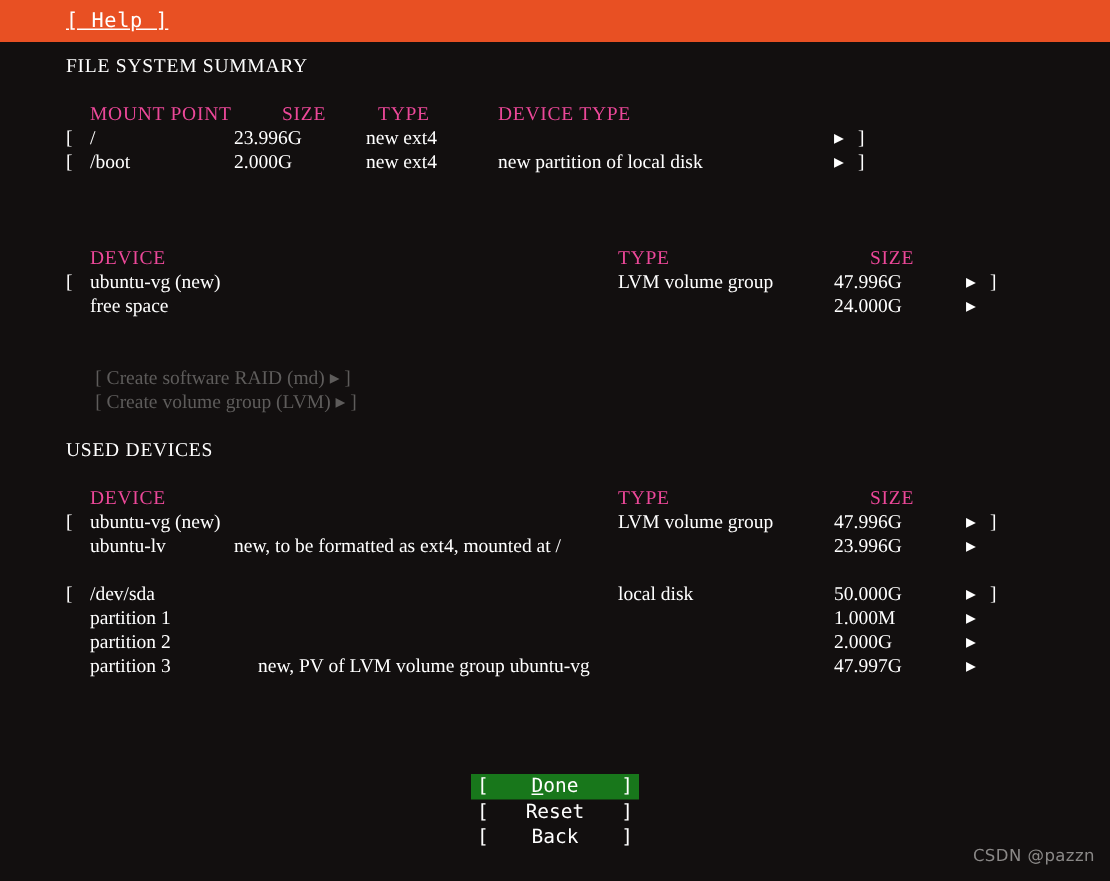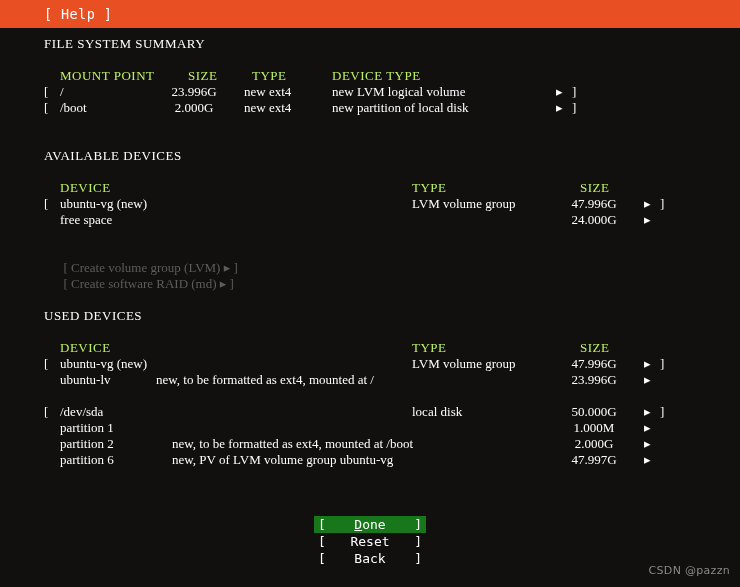--- a/index.html
+++ b/index.html
@@ -30,21 +30,21 @@
     background: #E85023;
     display: flex;
     align-items: center;
     padding: 0 12px 0 44px;
     box-sizing: border-box;
     color: #ffffff;
     font-size: 13.5px;
     letter-spacing: 0.4px;
   }
   .titlebar .title { flex: 1; }
-  .titlebar .help { white-space: pre; }
+  .titlebar .help { white-space: pre; text-decoration: underline; }
 
   
   .content {
     padding: 8px 0 0 0;
     position: relative;
     font-family: Liberation Serif, serif;
   }
   .pad { padding-left: 44px; }
 
   .section-title {
@@ -55,24 +55,24 @@
   }
   .spacer { height: 16px; }
 
   .row {
     white-space: pre;
     height: 16px;
     line-height: 16px;
     position: relative;
   }
   .col { position: absolute; white-space: pre; top: 0; }
-  .hdr { color: #bef264; letter-spacing: 0.5px; }
+  .hdr { color: #ec4899; letter-spacing: 0.5px; }
   .dim { color: #5E5C5B; }
   .val { color: #ffffff; }
-  .num { text-align: center; }
+  .num { text-align: left; }
 
   .brk { color: #ffffff; }
   .arrow { color: #ffffff; }
 
   
   .buttons {
     position: absolute;
     left: 0;
     top: 516px;
     width: 740px;
@@ -129,39 +129,37 @@
       <span class="col hdr" style="left:188px">SIZE</span>
       <span class="col hdr" style="left:252px">TYPE</span>
       <span class="col hdr" style="left:332px">DEVICE TYPE</span>
     </div>
 
     <div class="row">
       <span class="col brk" style="left:44px">[</span>
       <span class="col val" style="left:60px">/</span>
       <span class="col val num" style="left:156px;width:76px">23.996G</span>
       <span class="col val" style="left:244px">new ext4</span>
-      <span class="col val" style="left:332px">new LVM logical volume</span>
       <span class="col arrow" style="left:556px">▸</span>
       <span class="col brk" style="left:572px">]</span>
     </div>
 
     <div class="row">
       <span class="col brk" style="left:44px">[</span>
       <span class="col val" style="left:60px">/boot</span>
       <span class="col val num" style="left:156px;width:76px">2.000G</span>
       <span class="col val" style="left:244px">new ext4</span>
       <span class="col val" style="left:332px">new partition of local disk</span>
       <span class="col arrow" style="left:556px">▸</span>
       <span class="col brk" style="left:572px">]</span>
     </div>
 
     <div class="spacer"></div>
     <div class="spacer"></div>
 
-    <div class="pad section-title">AVAILABLE DEVICES</div>
     <div class="spacer"></div>
 
     <div class="row">
       <span class="col hdr" style="left:60px">DEVICE</span>
       <span class="col hdr" style="left:412px">TYPE</span>
       <span class="col hdr" style="left:580px">SIZE</span>
     </div>
 
     <div class="row">
       <span class="col brk" style="left:44px">[</span>
@@ -174,24 +172,24 @@
 
     <div class="row">
       <span class="col val" style="left:60px">free space</span>
       <span class="col val num" style="left:556px;width:76px">24.000G</span>
       <span class="col arrow" style="left:644px">▸</span>
     </div>
 
     <div class="spacer"></div>
 
     <div class="row pad dim">
+      <span>[ Create software RAID (md) ▸ ]</span>
+    </div>
+    <div class="row pad dim">
       <span>[ Create volume group (LVM) ▸ ]</span>
-    </div>
-    <div class="row pad dim">
-      <span>[ Create software RAID (md) ▸ ]</span>
     </div>
 
     <div class="spacer"></div>
     <div class="spacer"></div>
 
     <div class="pad section-title">USED DEVICES</div>
     <div class="spacer"></div>
 
     <div class="row">
       <span class="col hdr" style="left:60px">DEVICE</span>
@@ -227,27 +225,26 @@
     </div>
 
     <div class="row">
       <span class="col val" style="left:60px">partition 1</span>
       <span class="col val num" style="left:556px;width:76px">1.000M</span>
       <span class="col arrow" style="left:644px">▸</span>
     </div>
 
     <div class="row">
       <span class="col val" style="left:60px">partition 2</span>
-      <span class="col val" style="left:172px">new, to be formatted as ext4, mounted at /boot</span>
       <span class="col val num" style="left:556px;width:76px">2.000G</span>
       <span class="col arrow" style="left:644px">▸</span>
     </div>
 
     <div class="row">
-      <span class="col val" style="left:60px">partition 6</span>
+      <span class="col val" style="left:60px">partition 3</span>
       <span class="col val" style="left:172px">new, PV of LVM volume group ubuntu-vg</span>
       <span class="col val num" style="left:556px;width:76px">47.997G</span>
       <span class="col arrow" style="left:644px">▸</span>
     </div>
 
   </div>
 
   <div class="buttons">
 
     <div class="btn selected">

